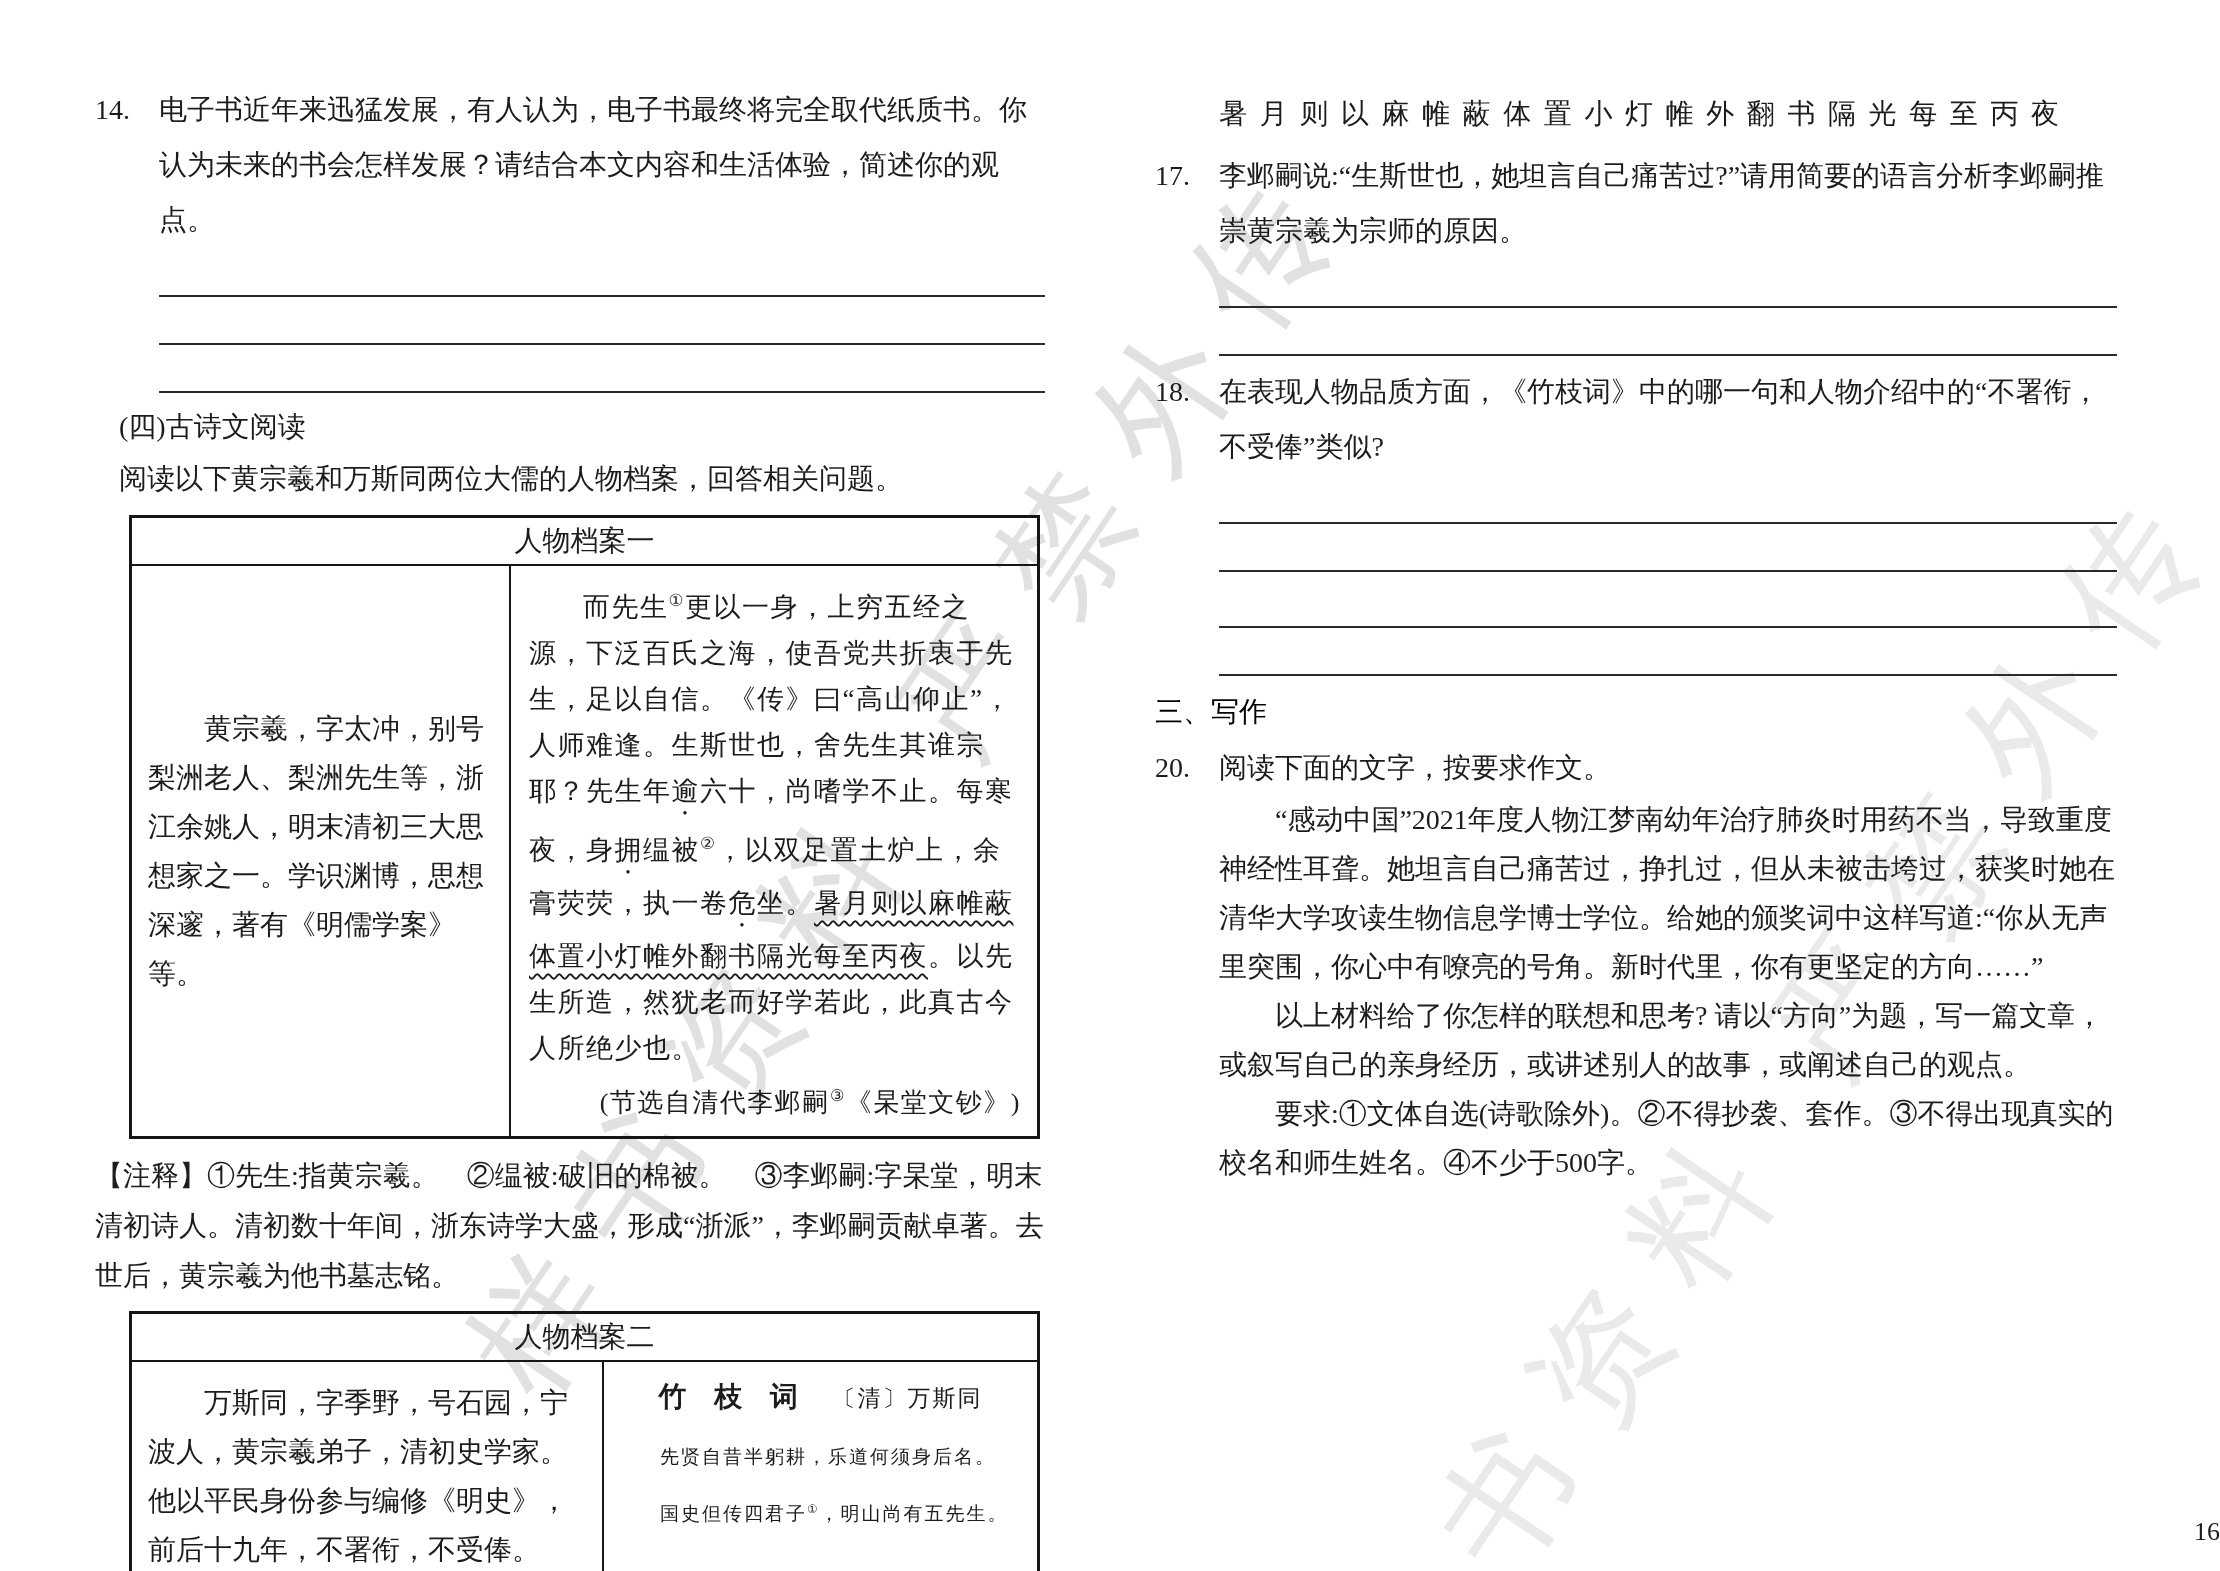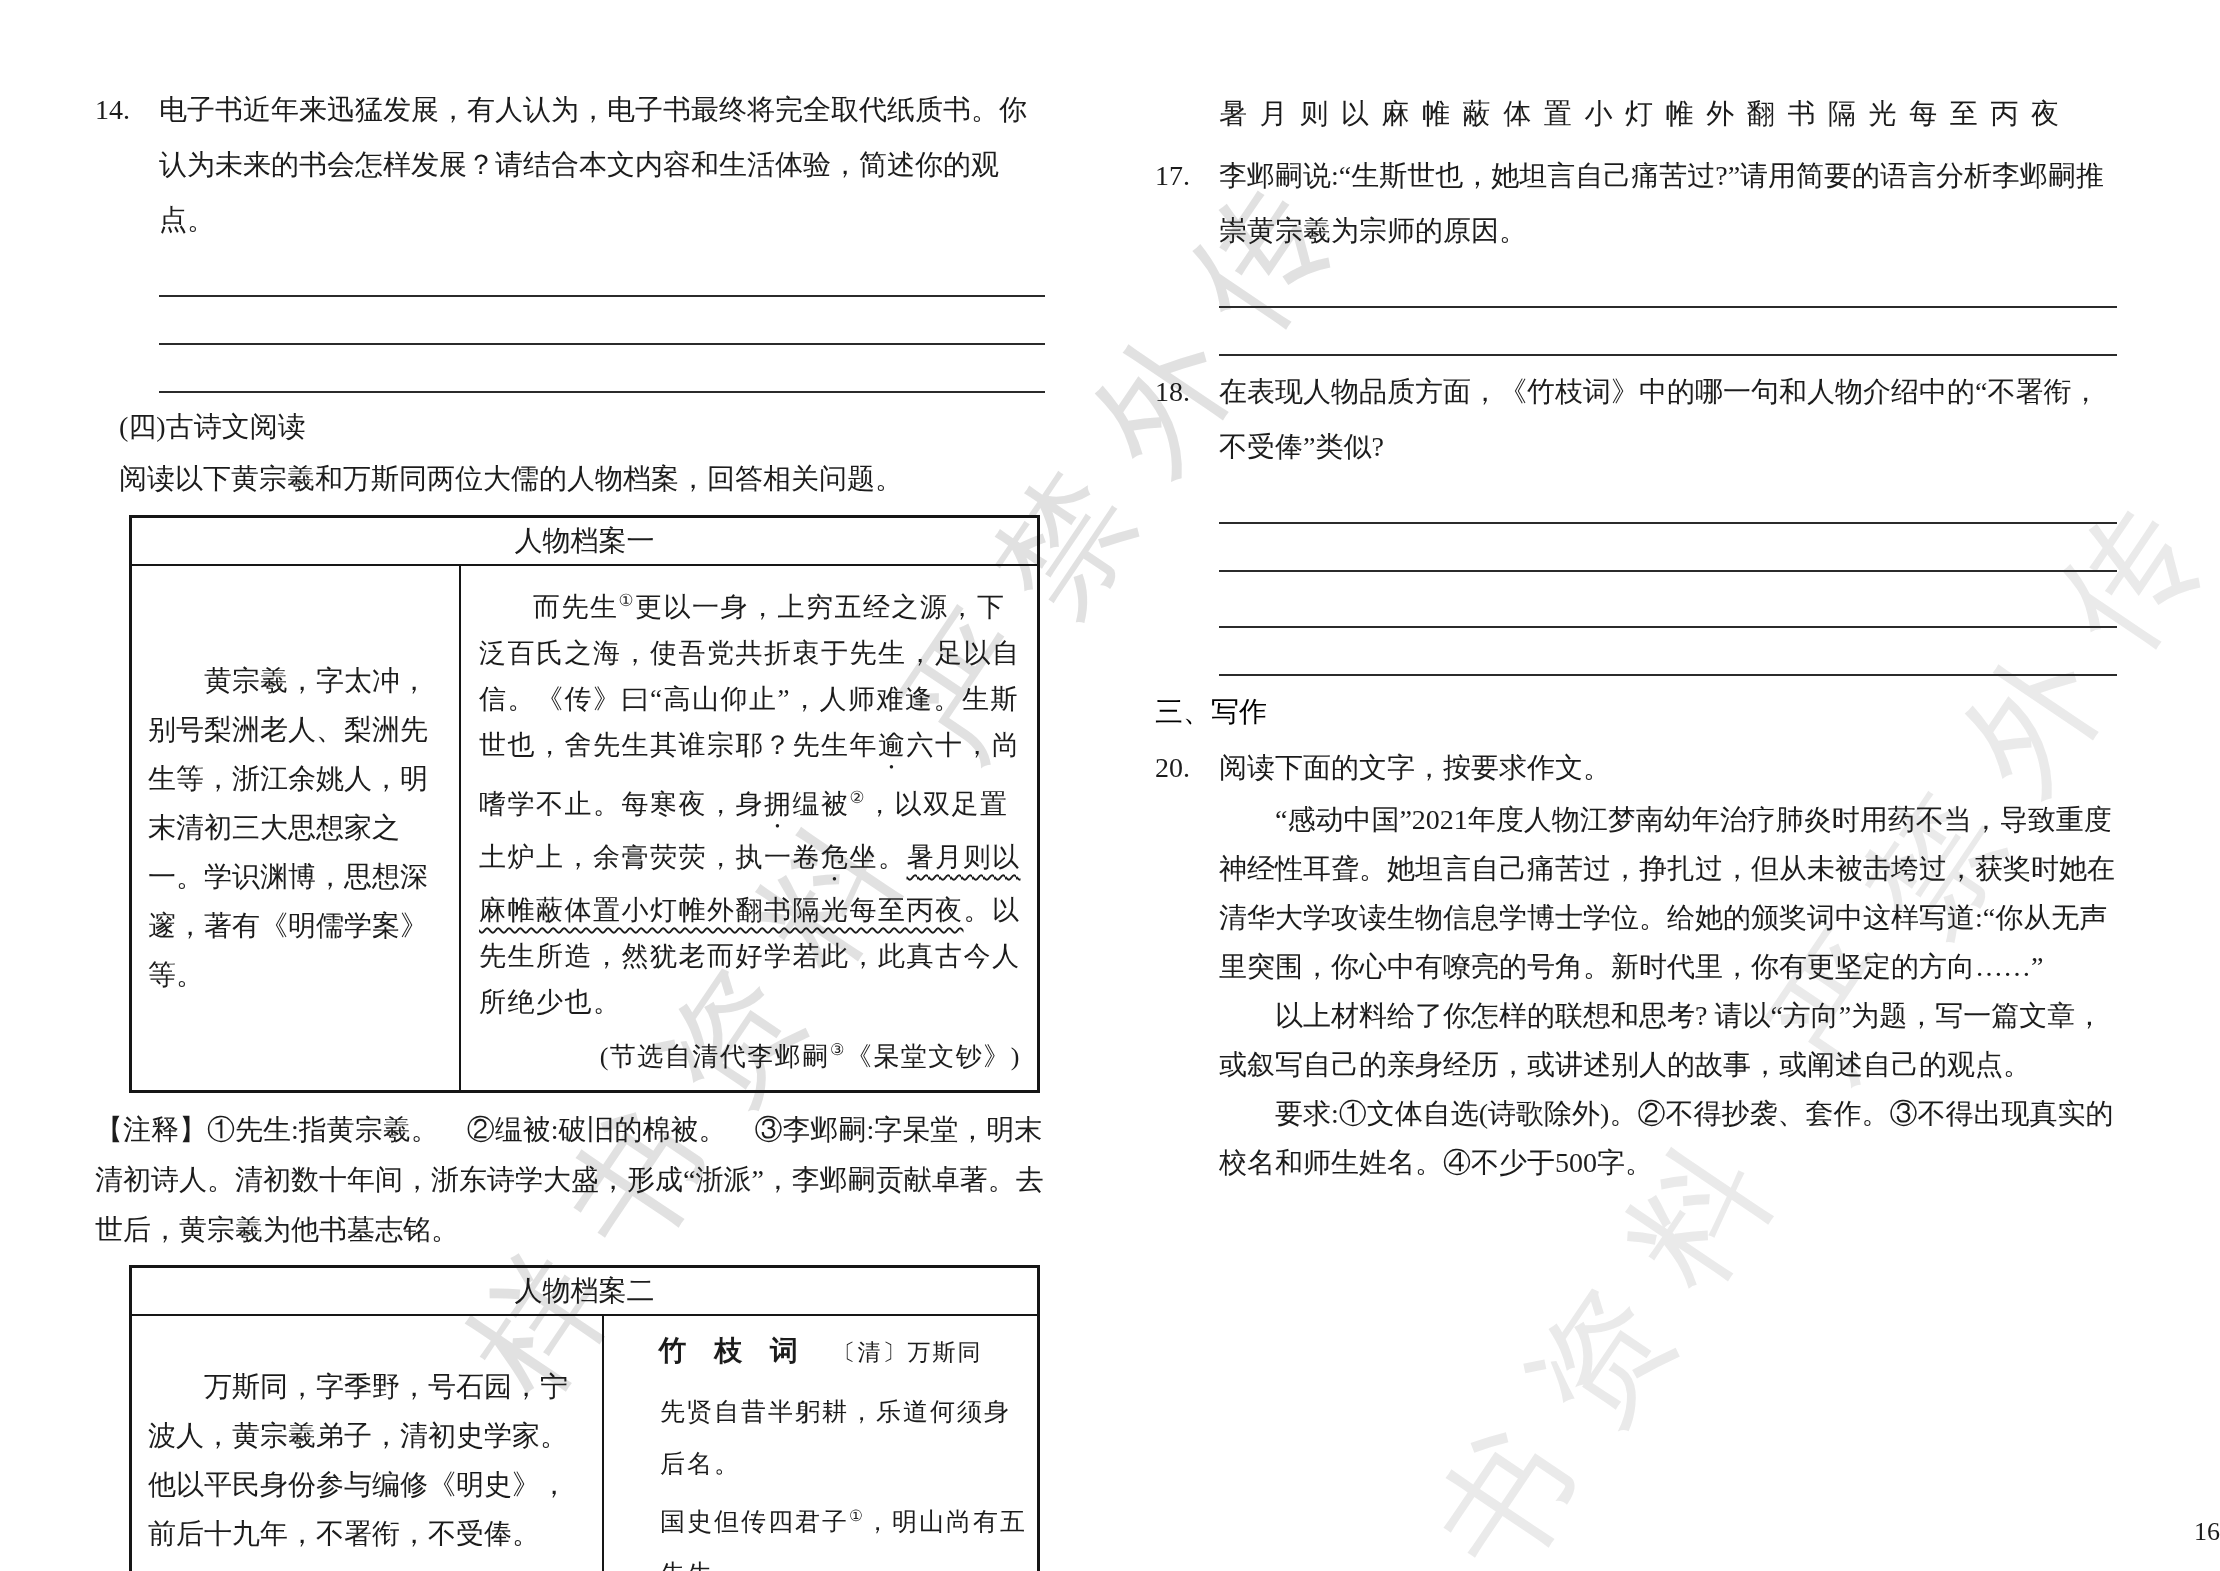--- a/index.html
+++ b/index.html
@@ -16,36 +16,36 @@
   .ansblock{margin:2px 0 8px 64px;}
   .ansline{height:46px;border-bottom:2px solid #2b2b2b;}
 
   
   .ptable{margin:10px 0 12px 34px;width:911px;border:3px solid #161616;box-sizing:border-box;}
   .ptable-title{height:46px;line-height:46px;text-align:center;font-weight:normal;
       font-family:"Liberation Sans","DejaVu Sans",sans-serif;font-size:28px;border-bottom:2px solid #161616;}
   .pbody{display:flex;align-items:stretch;}
   .pcell-l{border-right:2px solid #161616;display:flex;align-items:center;box-sizing:border-box;padding:16px 16px;}
   .pcell-l p{margin:0;text-indent:2em;line-height:49px;}
-  .p1-l{width:329px;}
+  .p1-l{width:379px;}
   .p2-l{width:472px;}
   .pcell-r{flex:1;box-sizing:border-box;padding:12px 16px 10px 18px;}
   .kai{letter-spacing:1.5px;line-height:46px;}
   .passage{margin:0;text-indent:2em;font-size:27px;}
   .src{margin:2px 0 0;text-align:right;font-size:26px;}
   .sup{font-size:0.62em;vertical-align:super;}
   .dot{-webkit-text-emphasis:filled dot;-webkit-text-emphasis-position:under right;
        text-emphasis:filled dot;text-emphasis-position:under right;}
   .wavy{text-decoration-line:underline;text-decoration-style:wavy;text-decoration-thickness:2px;text-underline-offset:8px;}
 
   .poem{padding:6px 10px 4px;}
   .poem-head{text-align:center;margin:6px 0 10px;}
   .poem-title{font-weight:bold;font-family:"Liberation Sans","DejaVu Sans",sans-serif;letter-spacing:10px;font-size:28px;}
   .poem-author{font-size:23px;margin-left:16px;letter-spacing:2px;}
-  .poem-line{padding-left:46px;line-height:52px;font-size:25px;letter-spacing:2px;margin:0;}
+  .poem-line{padding-left:46px;line-height:52px;font-size:19px;letter-spacing:2px;margin:0;font-family:Liberation Mono, monospace;}
 
   .note{line-height:50px;margin:2px 0 6px;}
 
   .spaced{margin:4px 0 6px 64px;letter-spacing:0.45em;line-height:56px;}
   .sec3{color:#000000;line-height:56px;margin-top:4px;}
   .q20p{margin:0;text-indent:2em;line-height:49px;padding-left:64px;}
 
   .wm{position:absolute;white-space:nowrap;font-family:"DejaVu Sans",sans-serif;
       font-size:132px;letter-spacing:40px;color:rgba(140,140,140,0.26);
       transform-origin:0 0;transform:rotate(-56deg);pointer-events:none;}

